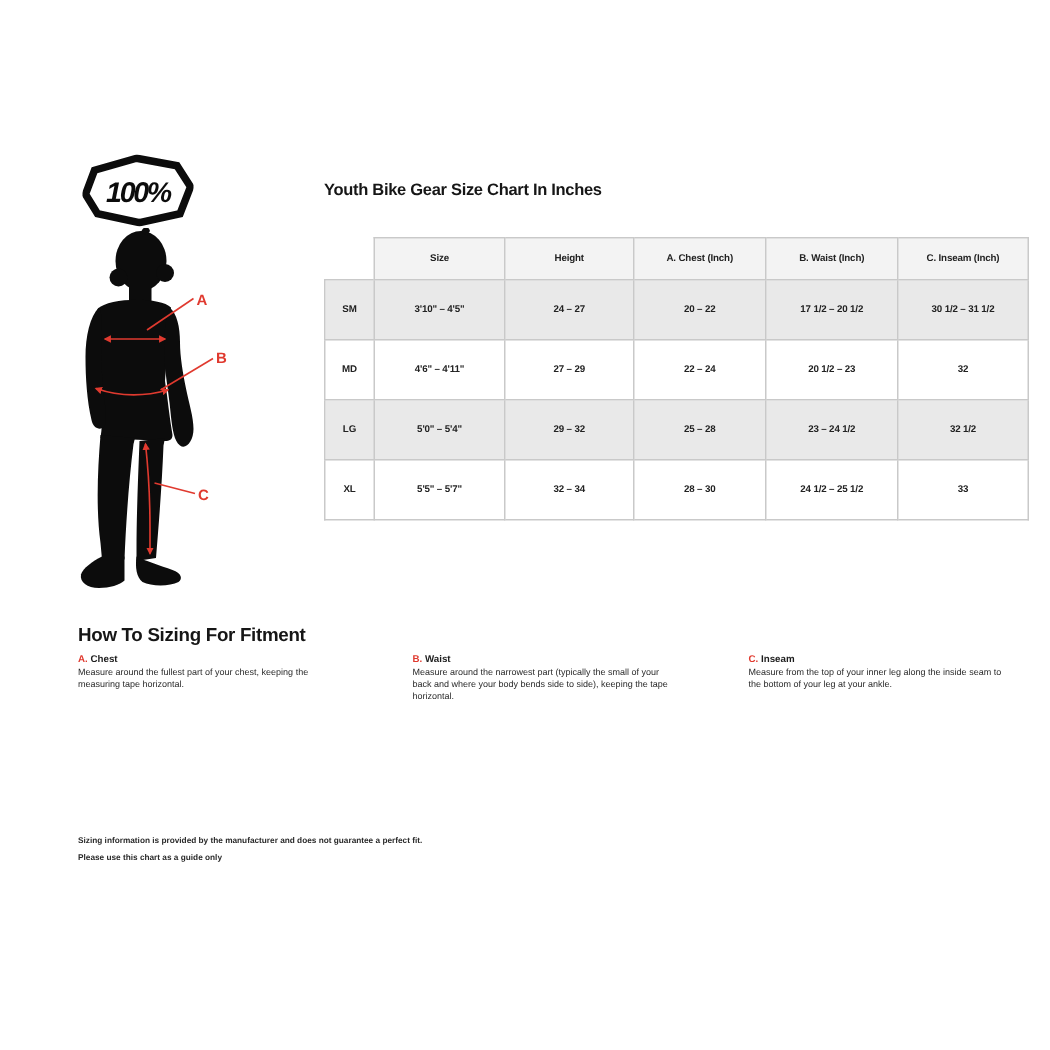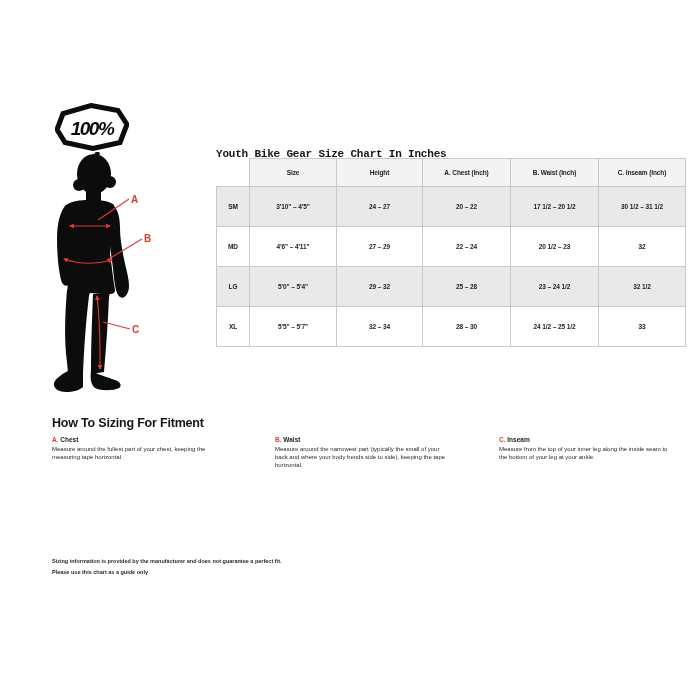--- a/index.html
+++ b/index.html
@@ -10,22 +10,22 @@
   }
   
   .logo { position:absolute; left:35px; top:103px; width:74px; height:48px; }
   
   .figure { position:absolute; left:33px; top:152px; width:100px; height:246px; }
   .figure .body { fill:#0c0c0c; }
   .figure .ann { stroke:#e03a2f; stroke-width:1.1; fill:none; }
   .figure .lbl { font-family:"Liberation Sans", sans-serif; font-size:10px; font-weight:bold; fill:#e03a2f; }
   
   .chart-title {
-    position:absolute; left:196px; top:148px;
-    font-size:11px; font-weight:bold; letter-spacing:-0.2px; color:#161616;font-family:Liberation Mono, monospace;
+    position:absolute; left:196px; top:121px;
+    font-size:11px; font-weight:bold; letter-spacing:-0.2px; color:#161616;
   }
   .size-table {
     position:absolute; left:196px; top:158px; width:469px;
     border-collapse:collapse; table-layout:fixed;
     font-size:6.5px; font-weight:bold; color:#222; letter-spacing:-0.1px;
   }
   .size-table th, .size-table td {
     border:1px solid #c9c9c9; text-align:center; vertical-align:middle; padding:0;
   }
   .size-table thead th { background:#f3f3f3; height:28px; }

